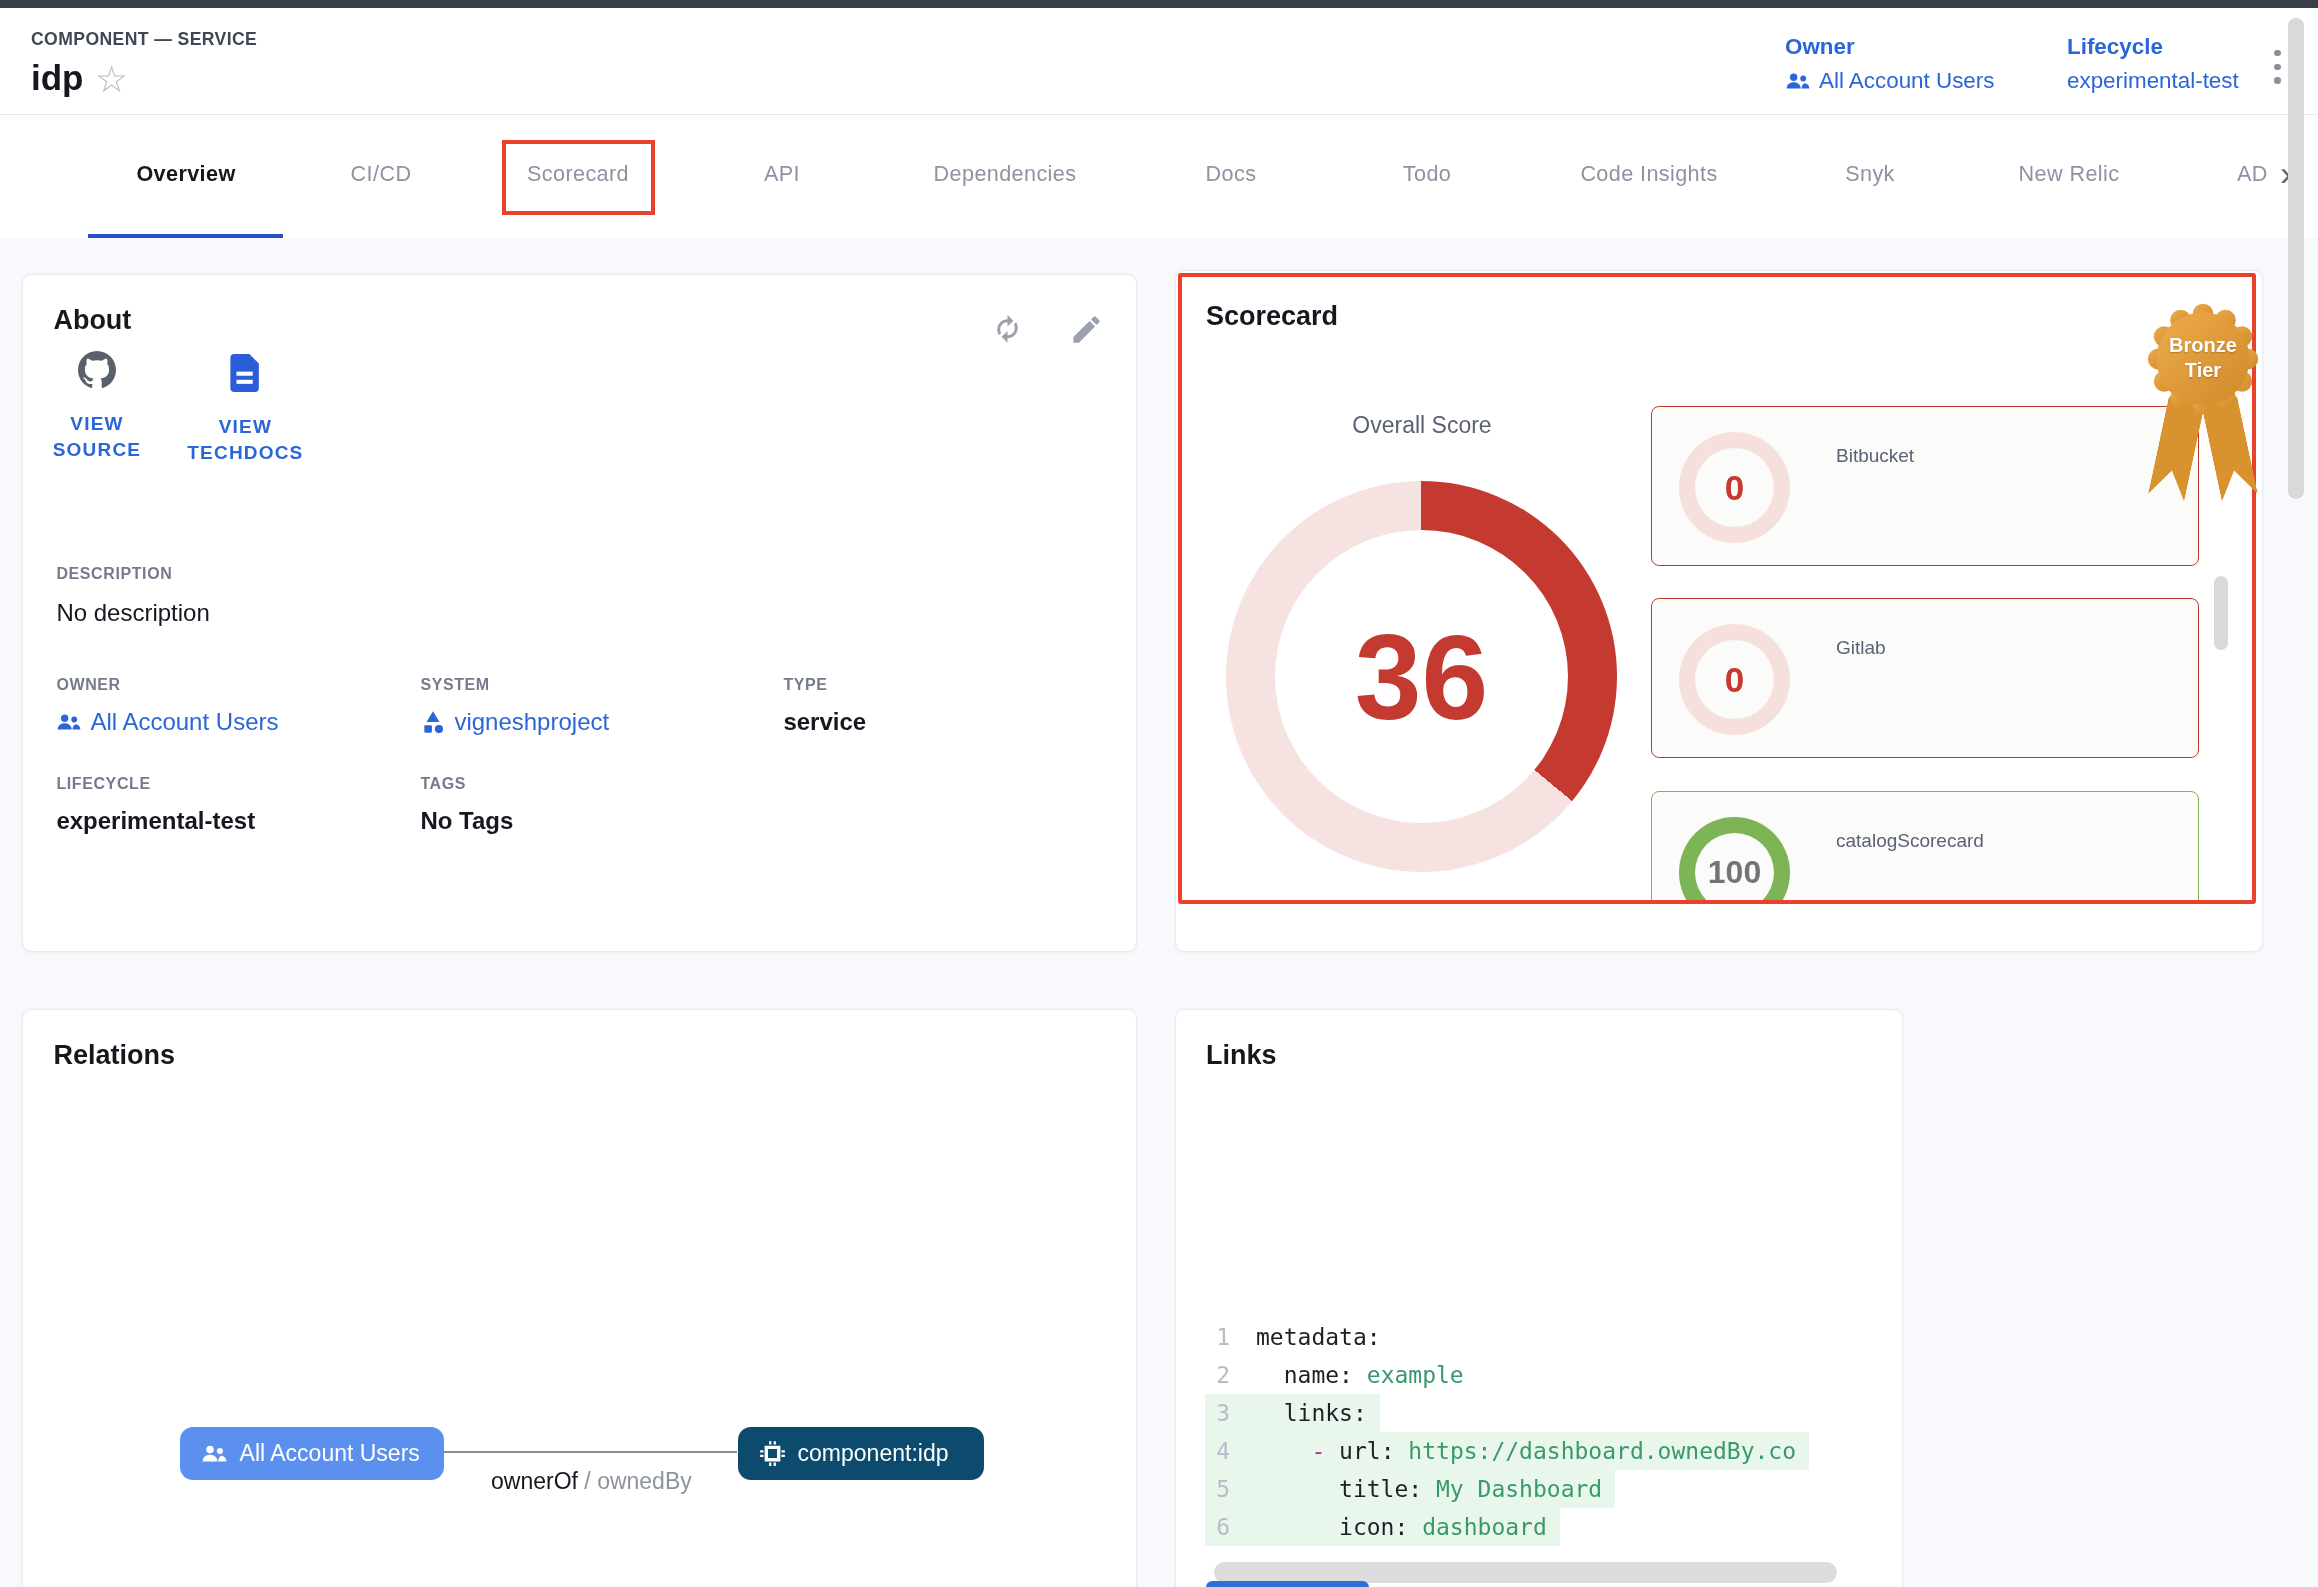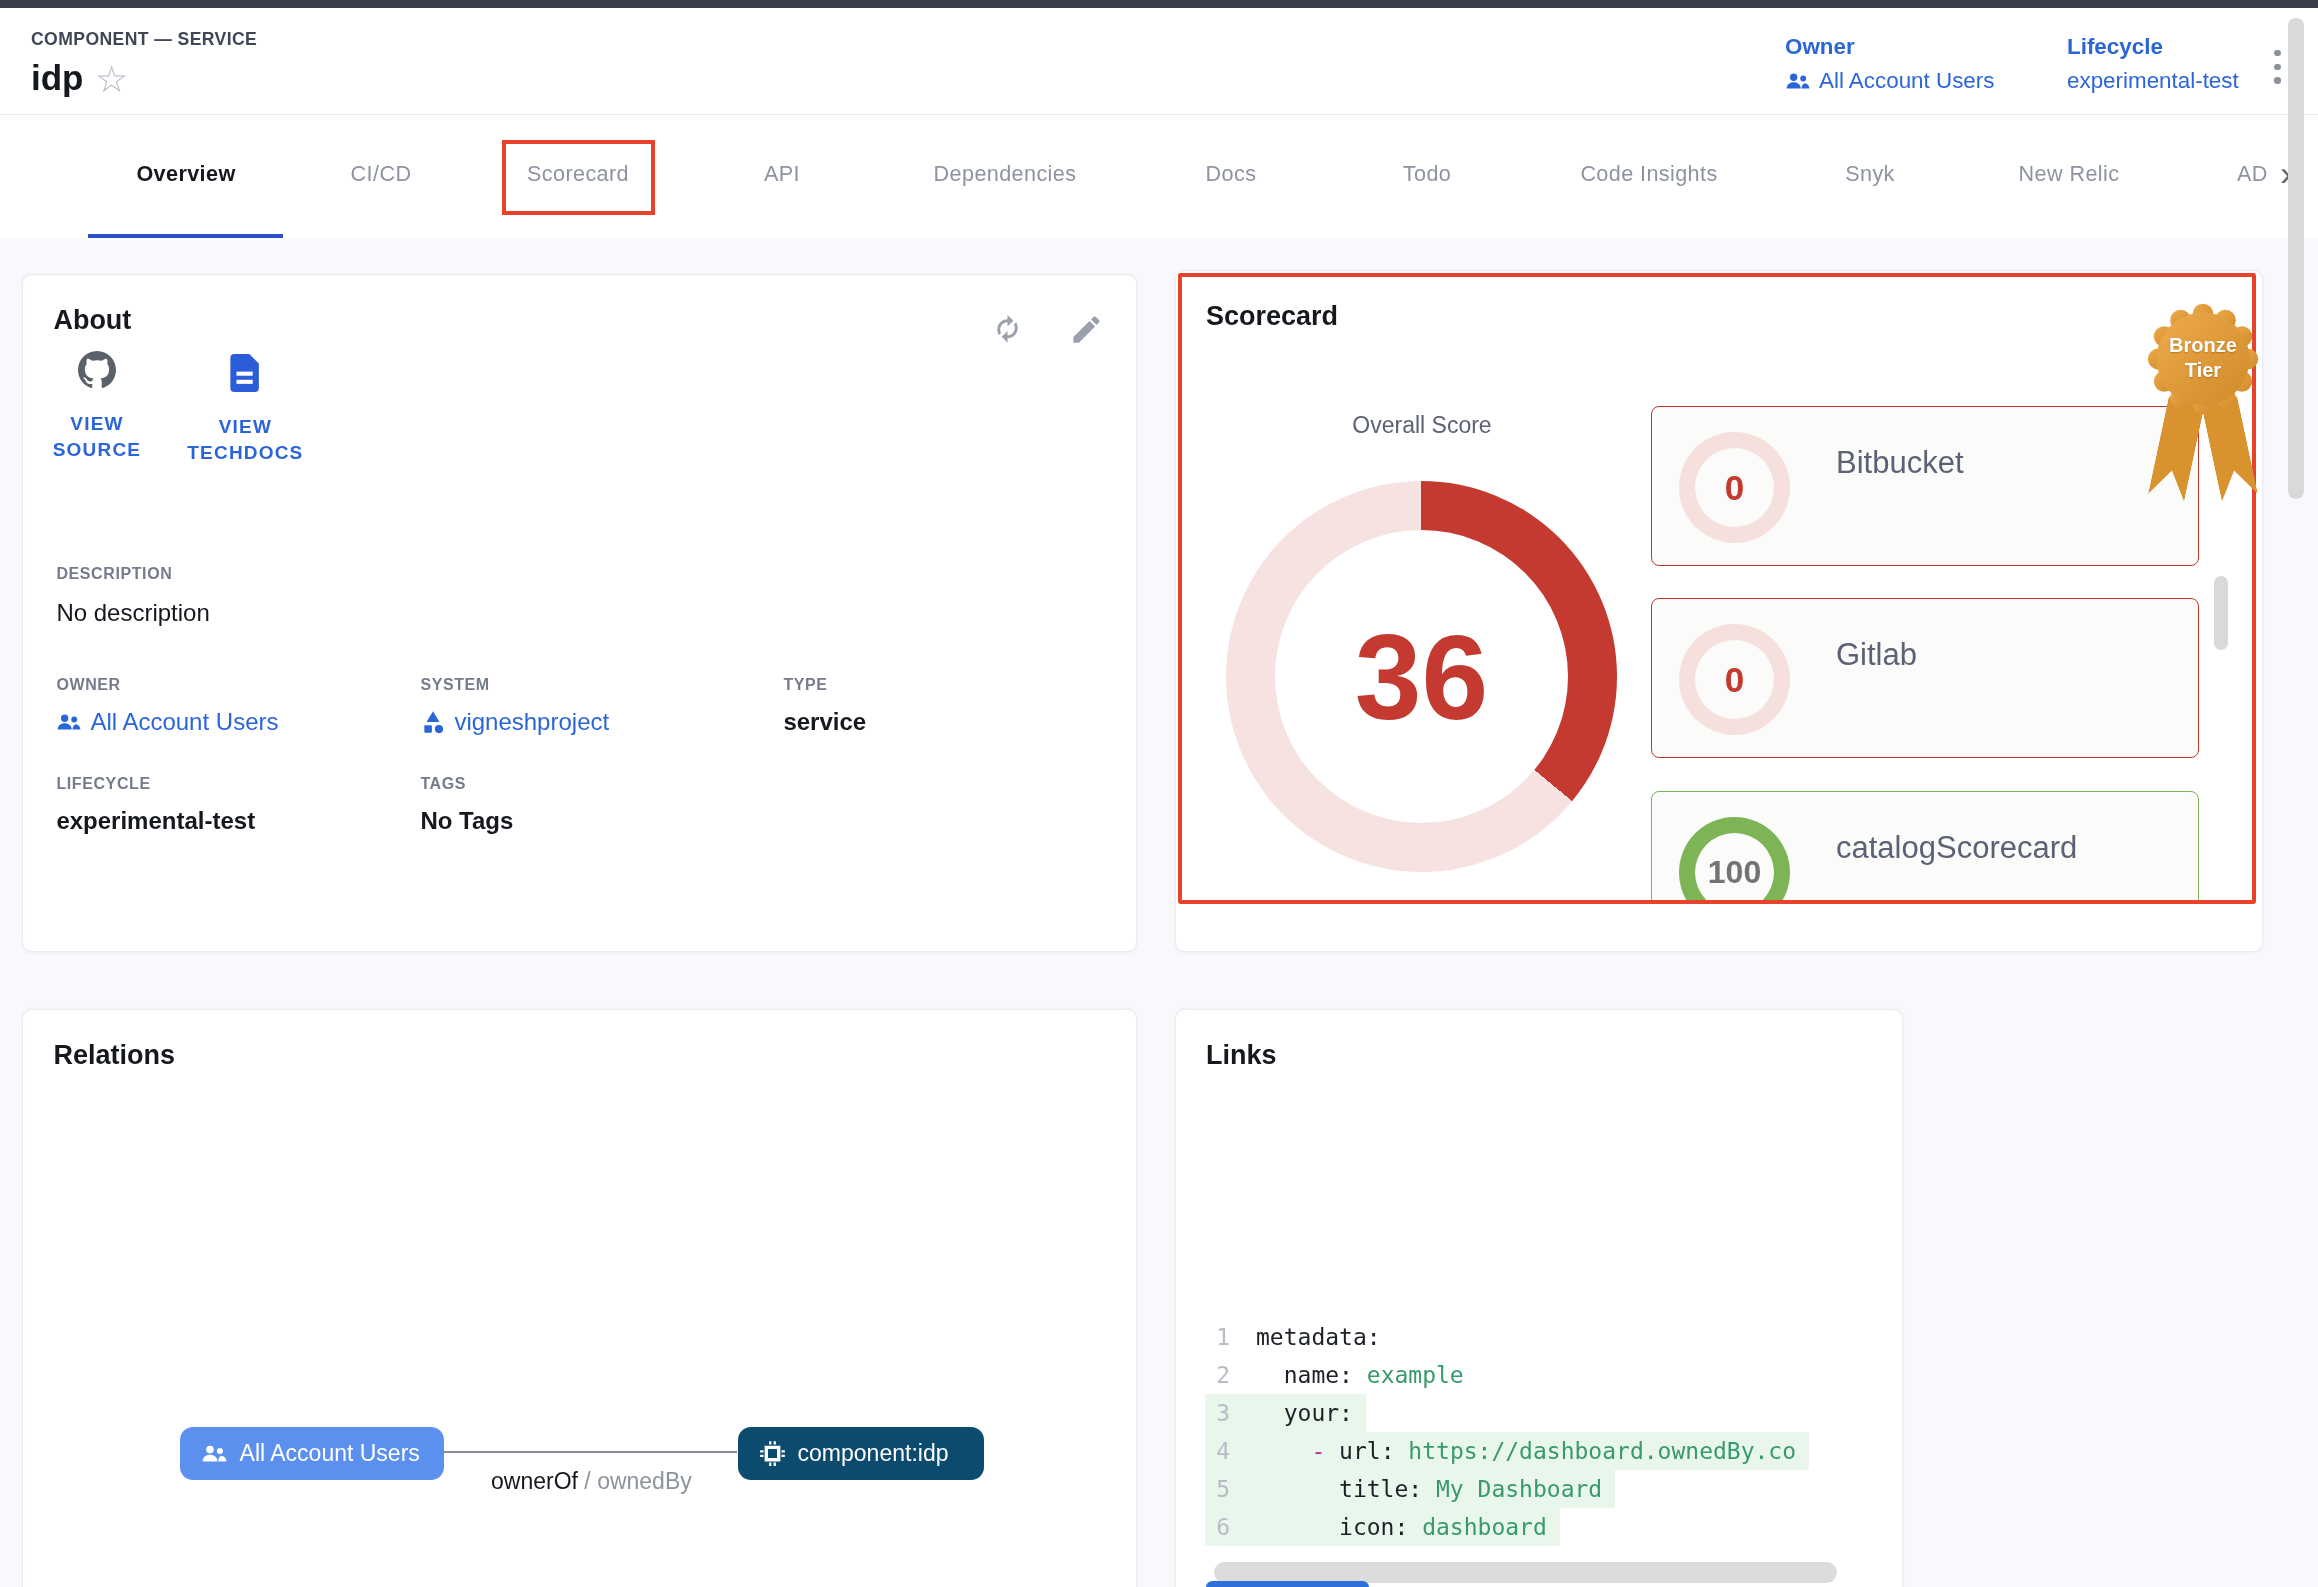--- a/index.html
+++ b/index.html
@@ -56,21 +56,21 @@
   .donut .hole { width:293px; height:293px; border-radius:50%; background:#ffffff; display:flex; align-items:center; justify-content:center; }
   .donut .score { font-size:120px; font-weight:700; color:#c43a30; }
   .mini-list { position:absolute; left:475px; top:135px; width:553px; height:495px; overflow:hidden; }
   .mini-card { position:absolute; left:0; width:548px; height:160px; background:#fbfbfa; border:1.6px solid #c0392b; border-radius:8px; cursor:pointer; }
   .mini-card.pass { border-color:#7cb456; }
   .mini-ring { position:absolute; left:27px; top:25px; width:111px; height:111px; border-radius:50%; background:#f5e0de; display:flex; align-items:center; justify-content:center; }
   .mini-card.pass .mini-ring { background:#7cb456; }
   .mini-ring .hole { width:79px; height:79px; border-radius:50%; background:#fbfbfa; display:flex; align-items:center; justify-content:center; }
   .mini-ring .val { font-size:35px; font-weight:700; color:#c43a30; }
   .mini-card.pass .mini-ring .val { color:#737373; font-size:32px; }
-  .mini-name { position:absolute; left:184px; top:38px; font-size:31px; color:#5c6275; }
+  .mini-name { position:absolute; left:184px; top:38px; font-size:19px; color:#5c6275; }
   .inner-scrollbar { position:absolute; left:1038px; top:305px; width:14.4px; height:74px; border-radius:7.2px; background:#d9d9d9; cursor:pointer; z-index:25; }
 
   
   .badge { position:absolute; left:971px; top:32px; width:112px; height:224px; z-index:30; }
   .badge .tail { position:absolute; width:37px; height:100px; background:#d8922e; clip-path:polygon(0 0,100% 0,100% 100%,50% 72%,0 100%); z-index:1; }
   .badge .tail.left  { left:11.2px; top:96px; transform:rotate(12deg); }
   .badge .tail.right { left:64px; top:96px; transform:rotate(-12deg); }
   .badge svg { position:absolute; left:0; top:0; z-index:2; }
   .badge .badge-text { position:absolute; left:0; top:30px; width:112px; z-index:3; text-align:center; color:#ffffff; font-size:20px; font-weight:700; line-height:25px; text-shadow:0 0.8px 1.6px rgba(120,70,0,.45); }
 
@@ -346,21 +346,21 @@
       <div class="code-row">
         <span class="num">1</span>
         <span class="src"><span class="k">metadata:</span></span>
       </div>
       <div class="code-row">
         <span class="num">2</span>
         <span class="src"><span class="k">  name: </span><span class="v">example</span></span>
       </div>
       <div class="code-row hl">
         <span class="num">3</span>
-        <span class="src"><span class="k">  your:</span></span>
+        <span class="src"><span class="k">  links:</span></span>
       </div>
       <div class="code-row hl">
         <span class="num">4</span>
         <span class="src"><span class="k">    </span><span class="d">-</span><span class="k"> url: </span><span class="v">https://dashboard.ownedBy.co</span></span>
       </div>
       <div class="code-row hl">
         <span class="num">5</span>
         <span class="src"><span class="k">      title: </span><span class="v">My Dashboard</span></span>
       </div>
       <div class="code-row hl">

